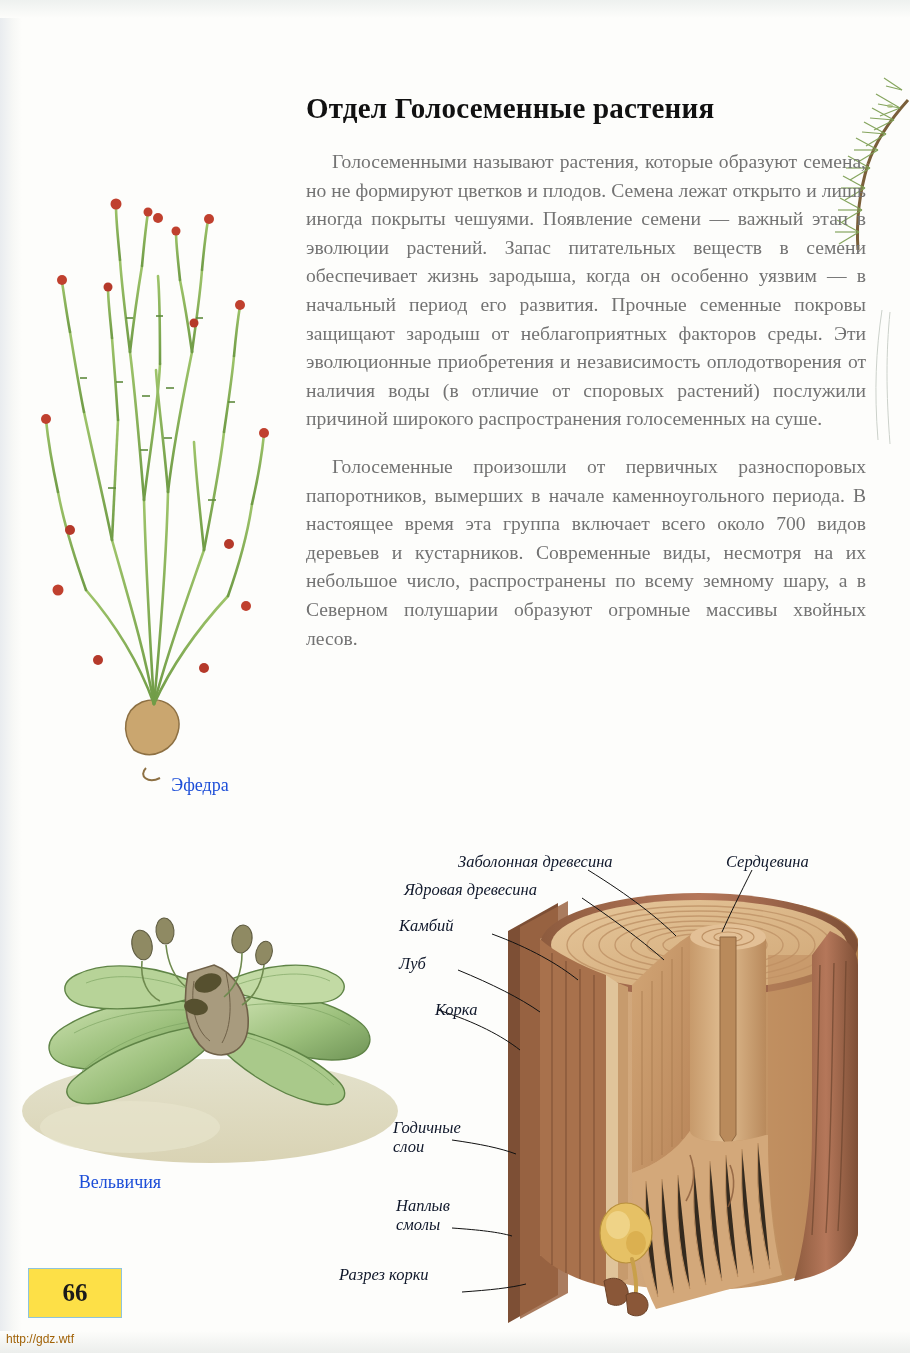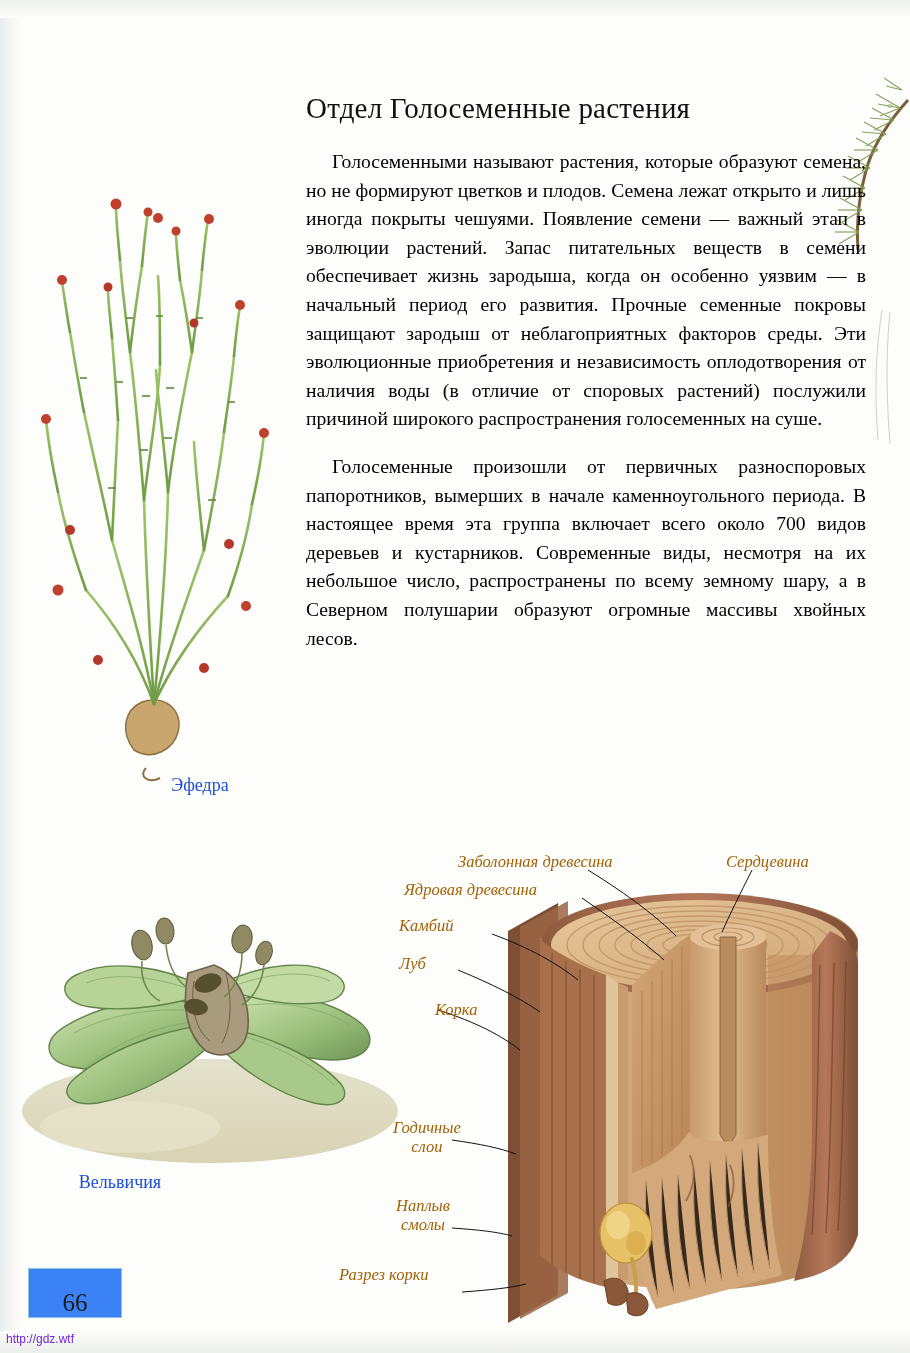--- a/index.html
+++ b/index.html
@@ -42,35 +42,35 @@
     background: linear-gradient(0deg,#eceeec 0%, #fdfdfb 100%);
   }
 
   
   .heading {
     position: absolute;
     left: 306px;
     top: 92px;
     width: 560px;
     font-family: "Liberation Serif", serif;
-    font-weight: normal;
+    font-weight: bold;
     font-size: 29px;
     color: #111;
     letter-spacing: .2px;
   }
 
   
   .text-col {
     position: absolute;
     left: 306px;
     top: 148px;
     width: 560px;
     font-size: 19.6px;
     line-height: 28.6px;
-    color: #000000;
+    color: #737373;
     text-align: justify;
     text-justify: inter-word;
   }
   .text-col p {
     margin: 0 0 0 0;
     text-indent: 26px;
   }
   .text-col p.first { text-indent: 26px; }
   .text-col p + p { margin-top: 19px; font-family: Liberation Serif, serif; }
   .ital { font-style: italic; }
@@ -97,35 +97,36 @@
     color: #111;
   }
 
   
   .page-number-box {
     position: absolute;
     left: 28px;
     top: 1268px;
     width: 92px;
     height: 48px;
-    background: #3b82f6;
+    background: #fde047;
     border: 1px solid #8ec4dd;
     display: flex;
-    align-items: flex-end;
+    align-items: center;
     justify-content: center;
     font-size: 25px;
     color: #1a1a1a;
+    font-weight: bold;
   }
   .watermark {
     position: absolute;
     left: 6px;
     top: 1332px;
     font-family: "Liberation Sans", sans-serif;
     font-size: 12px;
-    color: #6d28d9;
+    color: #a16207;
   }
 
   
   .fig-ephedra {
     position: absolute;
     left: 8px;
     top: 120px;
     width: 290px;
     height: 670px;
   }
@@ -148,24 +149,23 @@
     width: 500px;
     height: 490px;
   }
 
   
   .lbl {
     position: absolute;
     font-family: "Liberation Serif", serif;
     font-style: italic;
     font-size: 16.5px;
-    color: #a16207;
+    color: #0f172a;
     line-height: 19px;
     white-space: pre-line;
-    text-align: center;
   }
 
   
   .fig-branch {
     position: absolute;
     right: 0;
     top: 60px;
     width: 120px;
     height: 420px;
   }

